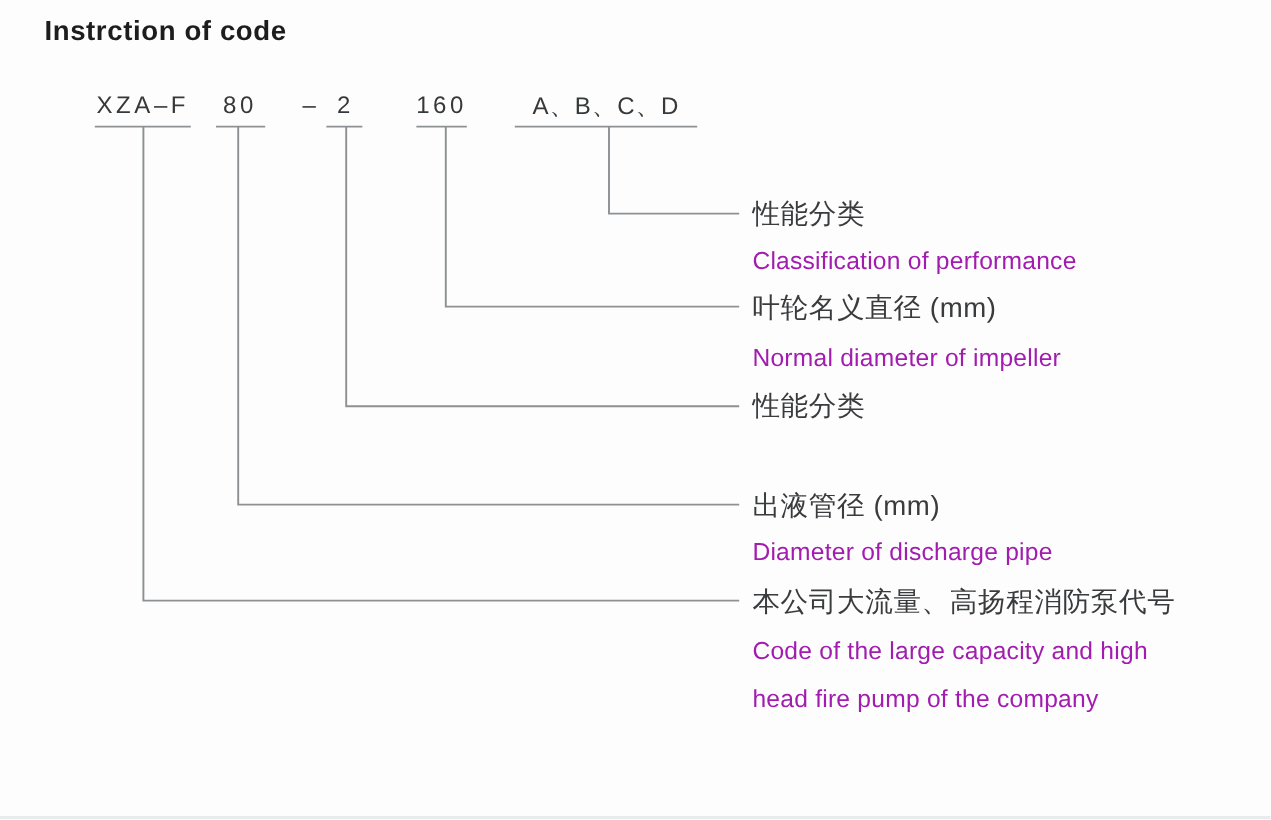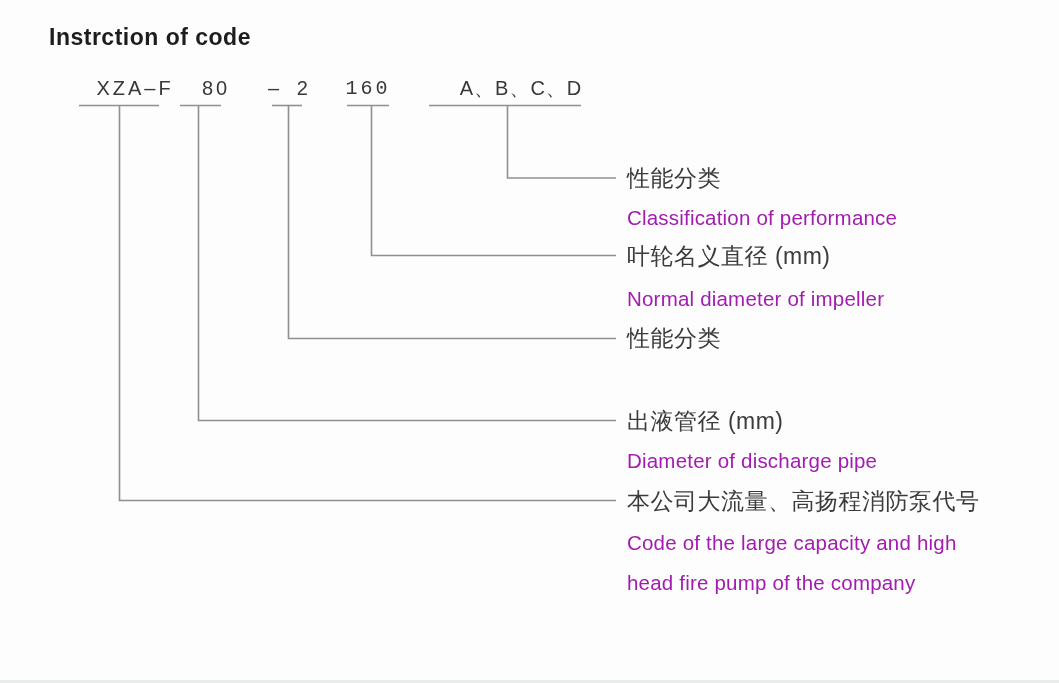--- a/index.html
+++ b/index.html
@@ -12,44 +12,43 @@
     width: 1059px;
     height: 683px;
     background: #fdfdfd;
     overflow: hidden;
     font-family: "Liberation Sans", "DejaVu Sans", sans-serif;
   }
   .page-title {
     position: absolute;
     left: 33px;
     top: 8px;
-    margin: 16px;
+    margin: 4px;
     font-size: 23px;
     font-weight: bold;
     letter-spacing: 0.5px;
     color: #1d1d1f;
     white-space: pre;
   }
   .code-seg {
     position: absolute;
     top: 74px;
     height: 28px;
     display: flex;
     align-items: center;
     justify-content: center;
     font-size: 20px;
     letter-spacing: 3px;
     color: #37383a;
     white-space: pre;
-    margin-left: 16px;
   }
   .seg-1 { left: 76px;  width: 86px;  }
   .seg-2 { left: 177px; width: 46px;  }
   .seg-3 { left: 246px; width: 58px;  letter-spacing: 6px; }
-  .seg-4 { left: 328px; width: 48px; font-family: Liberation Mono, monospace;  }
+  .seg-4 { left: 344px; width: 48px;  }
   .seg-5 { left: 427px; width: 156px; letter-spacing: 1px; }
   .lines-svg {
     position: absolute;
     left: 0;
     top: 0;
   }
   .zh-label {
     position: absolute;
     left: 627px;
     height: 26px;

